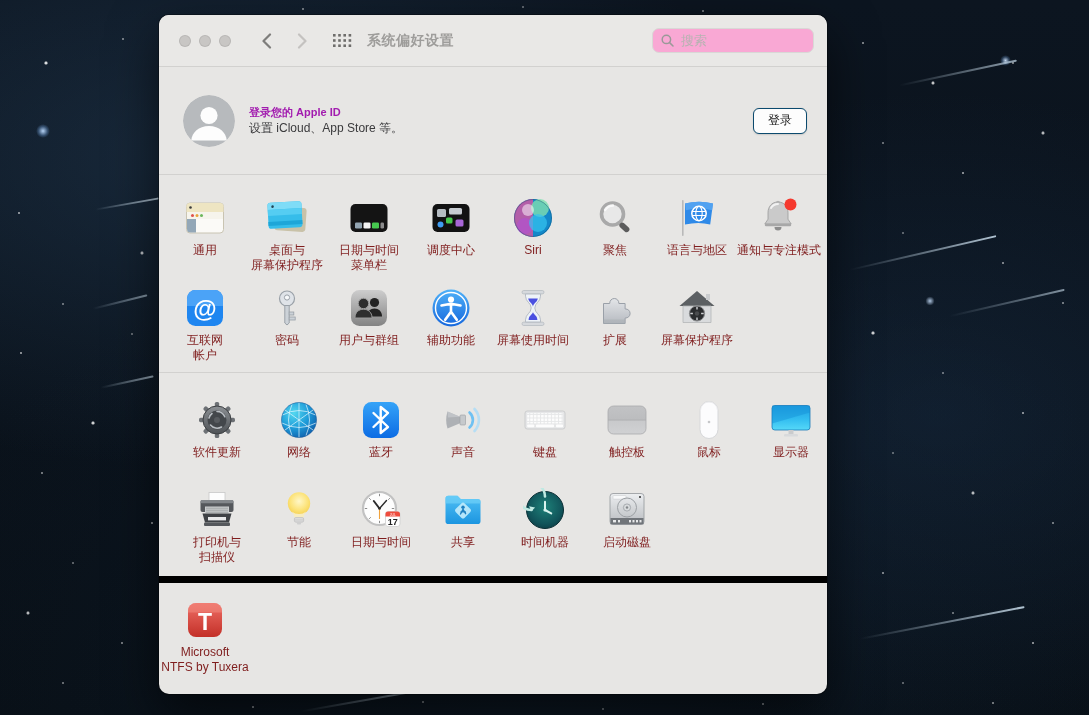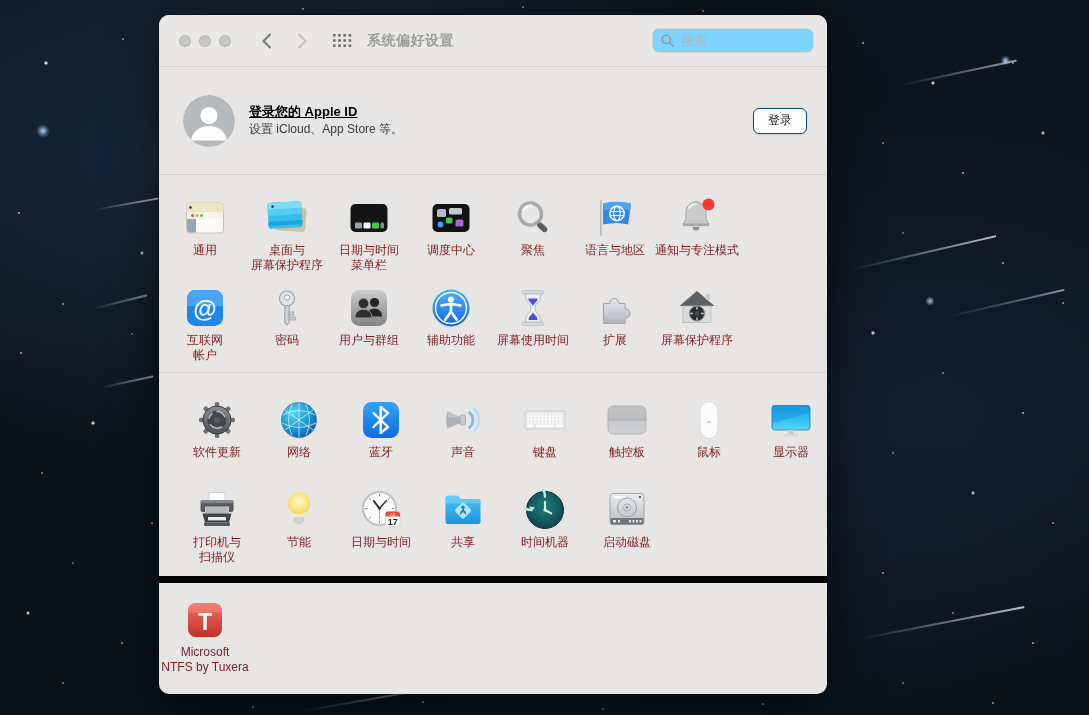--- a/index.html
+++ b/index.html
@@ -59,32 +59,32 @@
   .titlebar{height:52px;box-sizing:border-box;background:#e9e8e6;
     border-bottom:1px solid #d2d1cf;display:flex;align-items:center;padding:0 13px 0 20px;}
   .lights{display:flex;gap:8px;}
   .light{width:12px;height:12px;border-radius:50%;background:#c8c6c4;
     box-shadow:inset 0 0 0 1px rgba(0,0,0,.08);}
   .navbtn{margin-left:0;width:26px;height:26px;display:flex;align-items:center;justify-content:center;}
   .navbtn.back{margin-left:22px;color:#7e7d7b;}
   .navbtn.fwd{margin-left:10px;color:#c4c2c0;}
   .gridbtn{margin-left:18px;color:#6e6d6b;display:flex;align-items:center;}
   .wtitle{margin-left:15px;font-size:14px;font-weight:bold;color:#9e9d9b;letter-spacing:.5px;}
-  .search{margin-left:auto;width:162px;height:25px;box-sizing:border-box;background:#7dd3fc;
+  .search{margin-left:auto;width:162px;height:25px;box-sizing:border-box;background:#f9a8d4;
     border:1px solid #d9d8d6;border-radius:7px;display:flex;align-items:center;padding:0 8px;gap:5px;}
   .search svg{flex:0 0 auto;color:#98b;color:#9a9998;}
   .search input{flex:1;min-width:0;border:none;outline:none;background:transparent;
     font-size:13px;color:#555;font-family:inherit;}
   .search input::placeholder{color:#b5b3b1;}
 
   .appleid{height:108px;box-sizing:border-box;border-bottom:1px solid #d2d1cf;
     display:flex;align-items:center;padding:0 20px 0 24px;}
   .avatar{width:52px;height:52px;border-radius:50%;overflow:hidden;flex:0 0 auto;}
   .aid-text{margin-left:14px;}
-  .aid-title{font-size:13px;font-weight:bold;color:#000000;text-decoration:underline;}
+  .aid-title{font-size:11px;font-weight:bold;color:#a21caf;}
   .aid-sub{font-size:12px;color:#3a3a3c;margin-top:0;}
   .login{margin-left:auto;padding:3px 14px 4px;font-size:12px;color:#222;
     background:#fdfdfd;border:1px solid #0c4a6e;border-radius:6px;
     box-shadow:0 .5px 1.5px rgba(0,0,0,.12);font-family:inherit;cursor:pointer;}
 
   .section{box-sizing:border-box;}
   #sec0{height:198px;padding-top:16px;border-bottom:1px solid #d2d1cf;}
   #sec1{height:210px;padding-top:20px;border-bottom:7px solid #000000;padding-left:12px;}
   #sec2{padding-top:10px;}
   .prow{display:flex;padding-left:5px;height:90px;}
@@ -235,20 +235,34 @@
               <rect x="17" y="21.5" width="6.5" height="6" rx="1.5" fill="#48c94f"></rect>
               <circle cx="11.5" cy="28.5" r="3" fill="#3f9df2"></circle>
               <rect x="26.5" y="23.5" width="8" height="7" rx="1.5" fill="#a866d8"></rect>
             </svg>
           </div>
           <div class="lbl">调度中心</div>
         </div>
         <div class="cell">
           <div class="ico">
             <svg viewBox="0 0 44 44">
+              <circle cx="22" cy="22" r="19" fill="#1388c9"></circle>
+              <path d="M22 3a19 19 0 00-19 19 19 19 0 0019 19z" fill="#e9509e" opacity=".75"></path>
+              <circle cx="29" cy="12" r="9" fill="#7fe0b0" opacity=".8"></circle>
+              <circle cx="14" cy="30" r="8" fill="#b14fd8" opacity=".55"></circle>
+              <circle cx="27" cy="27" r="9" fill="#36c5f0" opacity=".7"></circle>
+              <circle cx="17" cy="14" r="6" fill="#ffffff" opacity=".5"></circle>
+              <circle cx="22" cy="22" r="18.5" fill="none" stroke="#0b3e5e" stroke-opacity=".35"></circle>
+            </svg>
+          </div>
+          <div class="lbl">Siri</div>
+        </div>
+        <div class="cell">
+          <div class="ico">
+            <svg viewBox="0 0 44 44">
               <circle cx="19.5" cy="18" r="11" fill="#e8e8e8" stroke="#a9a9a9" stroke-width="3.6"></circle>
               <path d="M12 14a9.5 9.5 0 018-4.5" stroke="#fbfbfb" stroke-width="2.4" fill="none" stroke-linecap="round" opacity=".9"></path>
               <rect x="29" y="25.5" width="11.5" height="5.6" rx="2.8" transform="rotate(42 29 25.5)" fill="#5c5c5c"></rect>
             </svg>
           </div>
           <div class="lbl">聚焦</div>
         </div>
         <div class="cell">
           <div class="ico">
             <svg viewBox="0 0 44 44">

